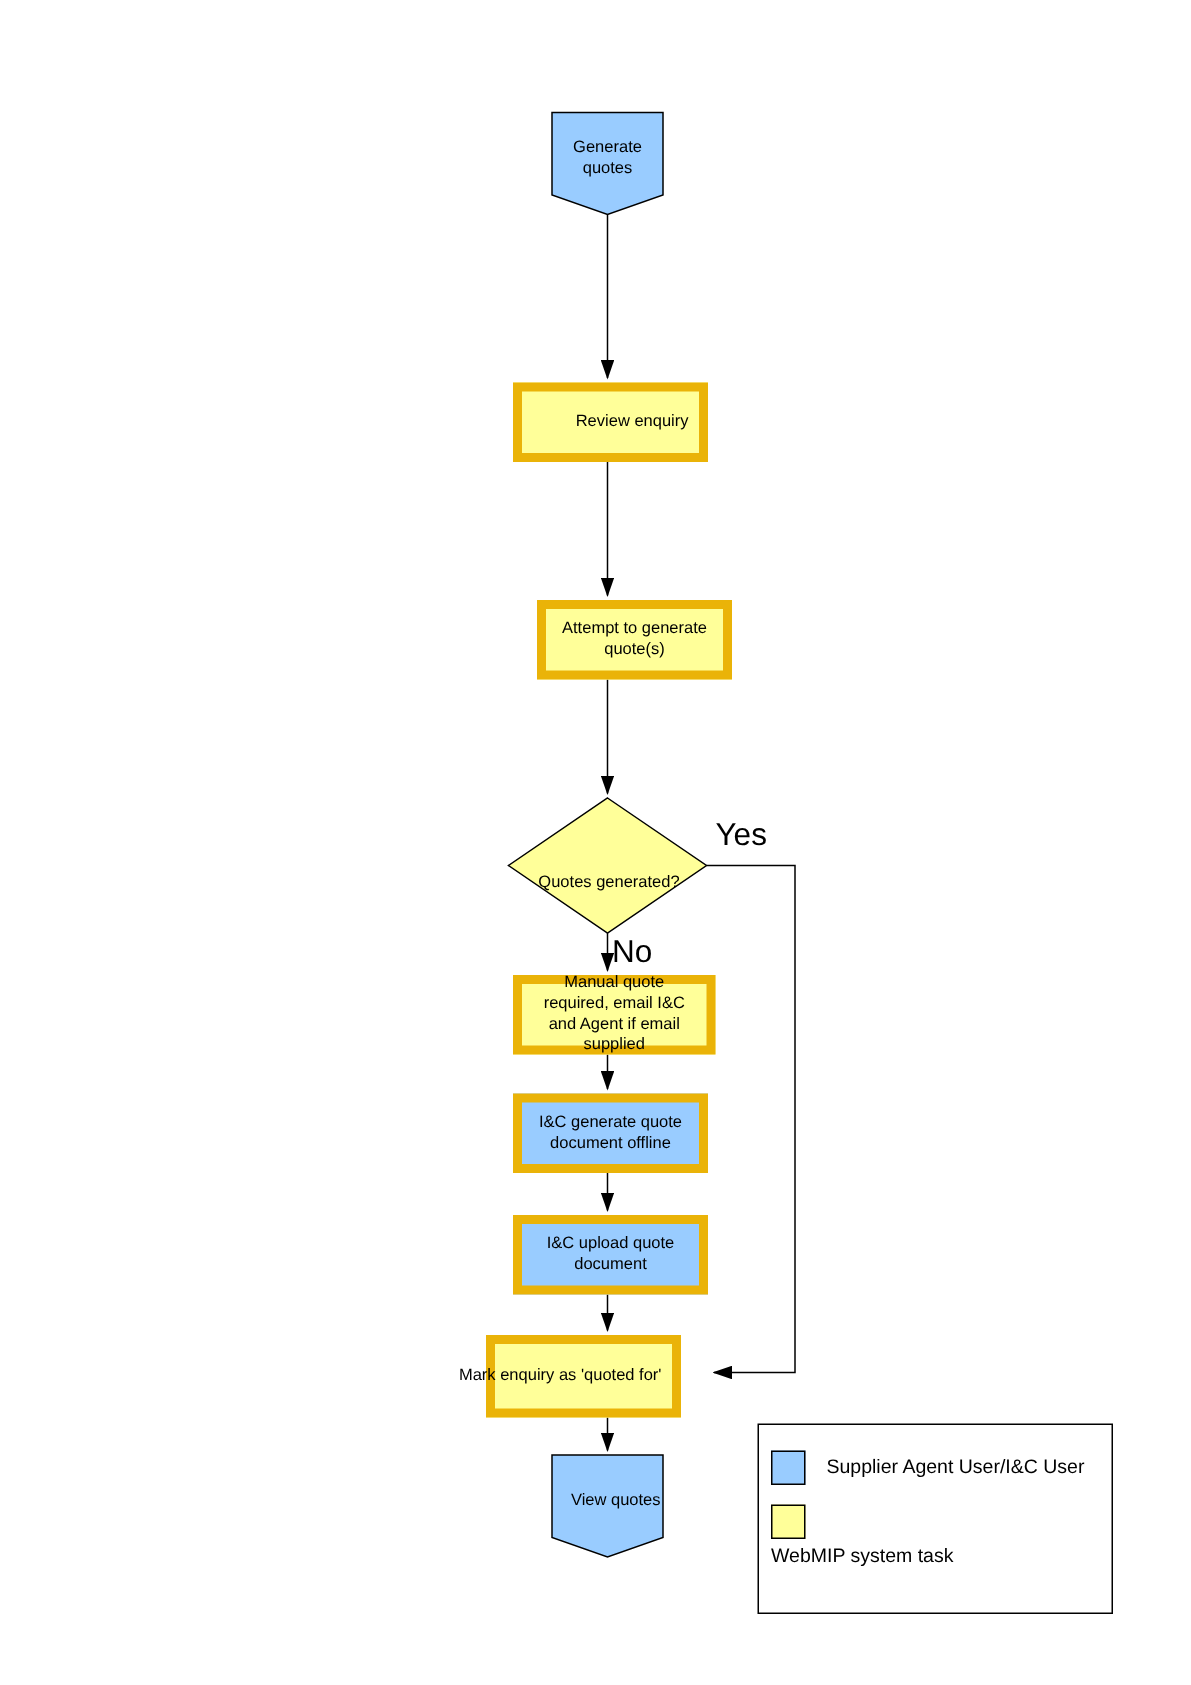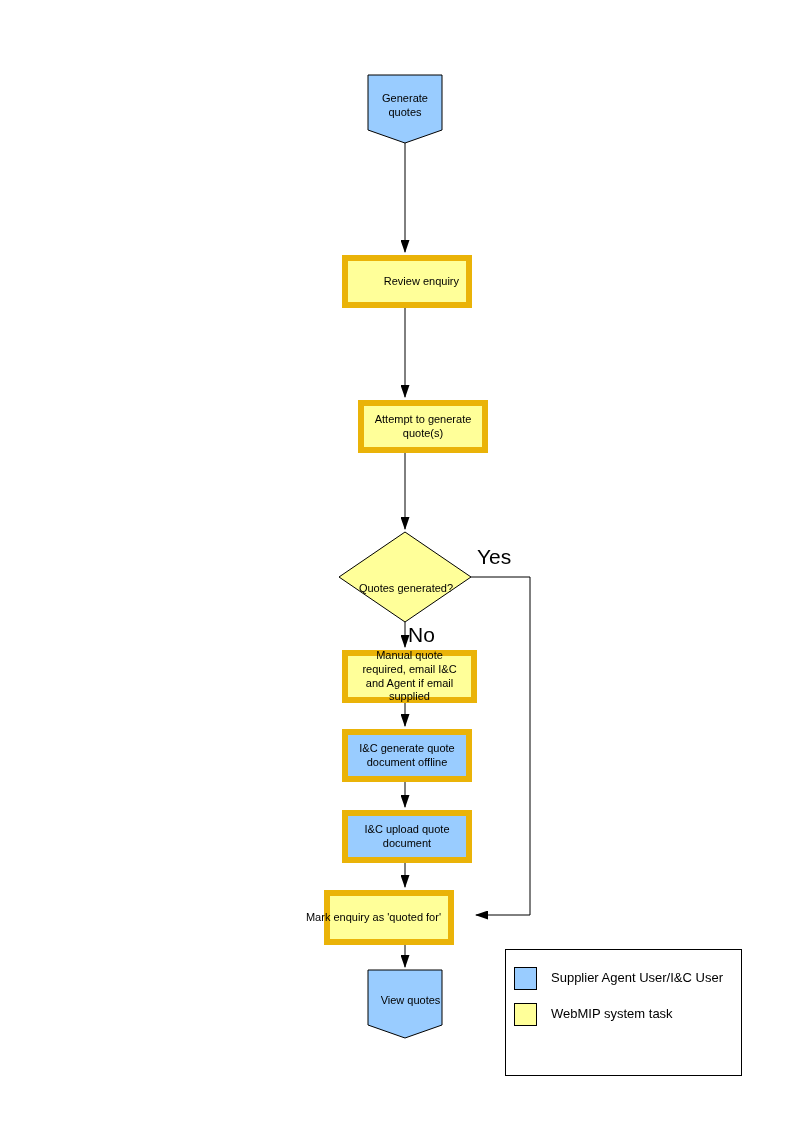--- a/index.html
+++ b/index.html
@@ -149,19 +149,19 @@
     <span class="nowrap">Mark enquiry as 'quoted for'</span>
   </div>
 
   <div class="shape-label" style="left:368px; top:975px; width:85px; height:52px;">View quotes</div>
 
   <div class="legend">
     <div class="legend-row" style="top:17px;">
       <div class="legend-swatch blue"></div>
       <div class="legend-label">Supplier Agent User/I&amp;C User</div>
     </div>
-    <div class="legend-row" style="top:53px;">
+    <div class="legend-row" style="top:53px;flex-direction:column;">
       <div class="legend-swatch yellow"></div>
       <div class="legend-label">WebMIP system task</div>
     </div>
   </div>
 
 </div>
 
 </body></html>

